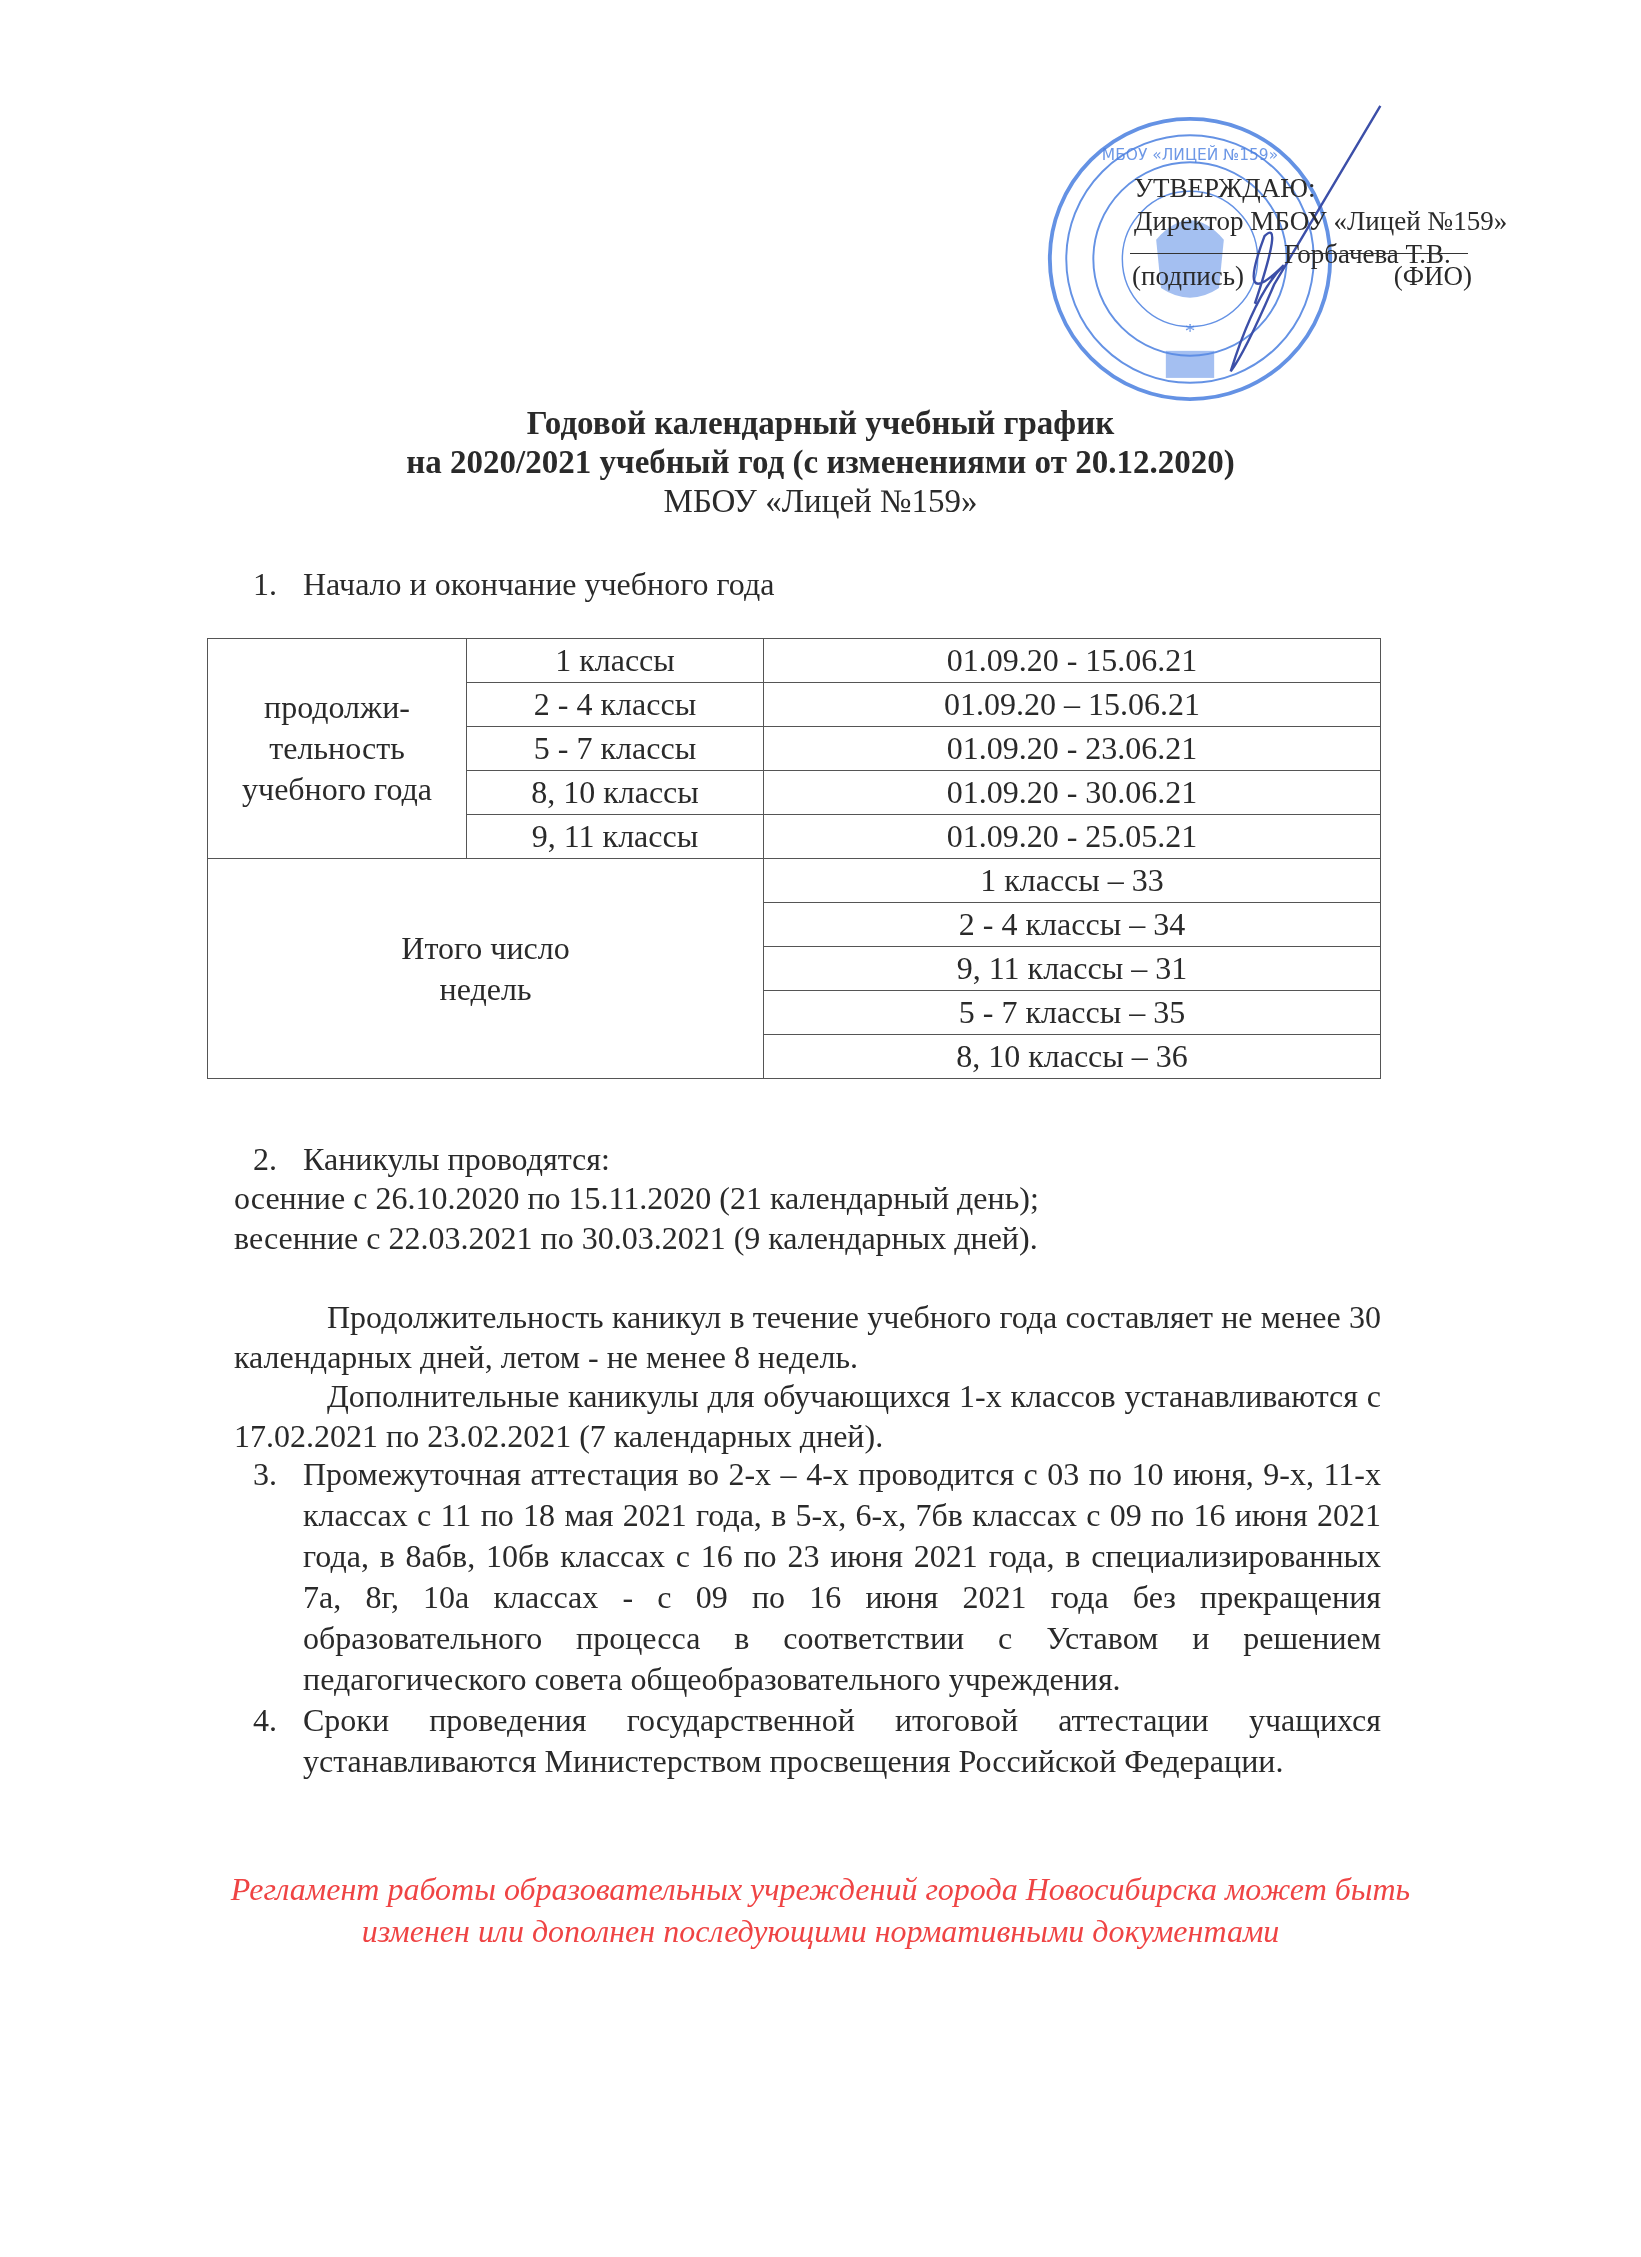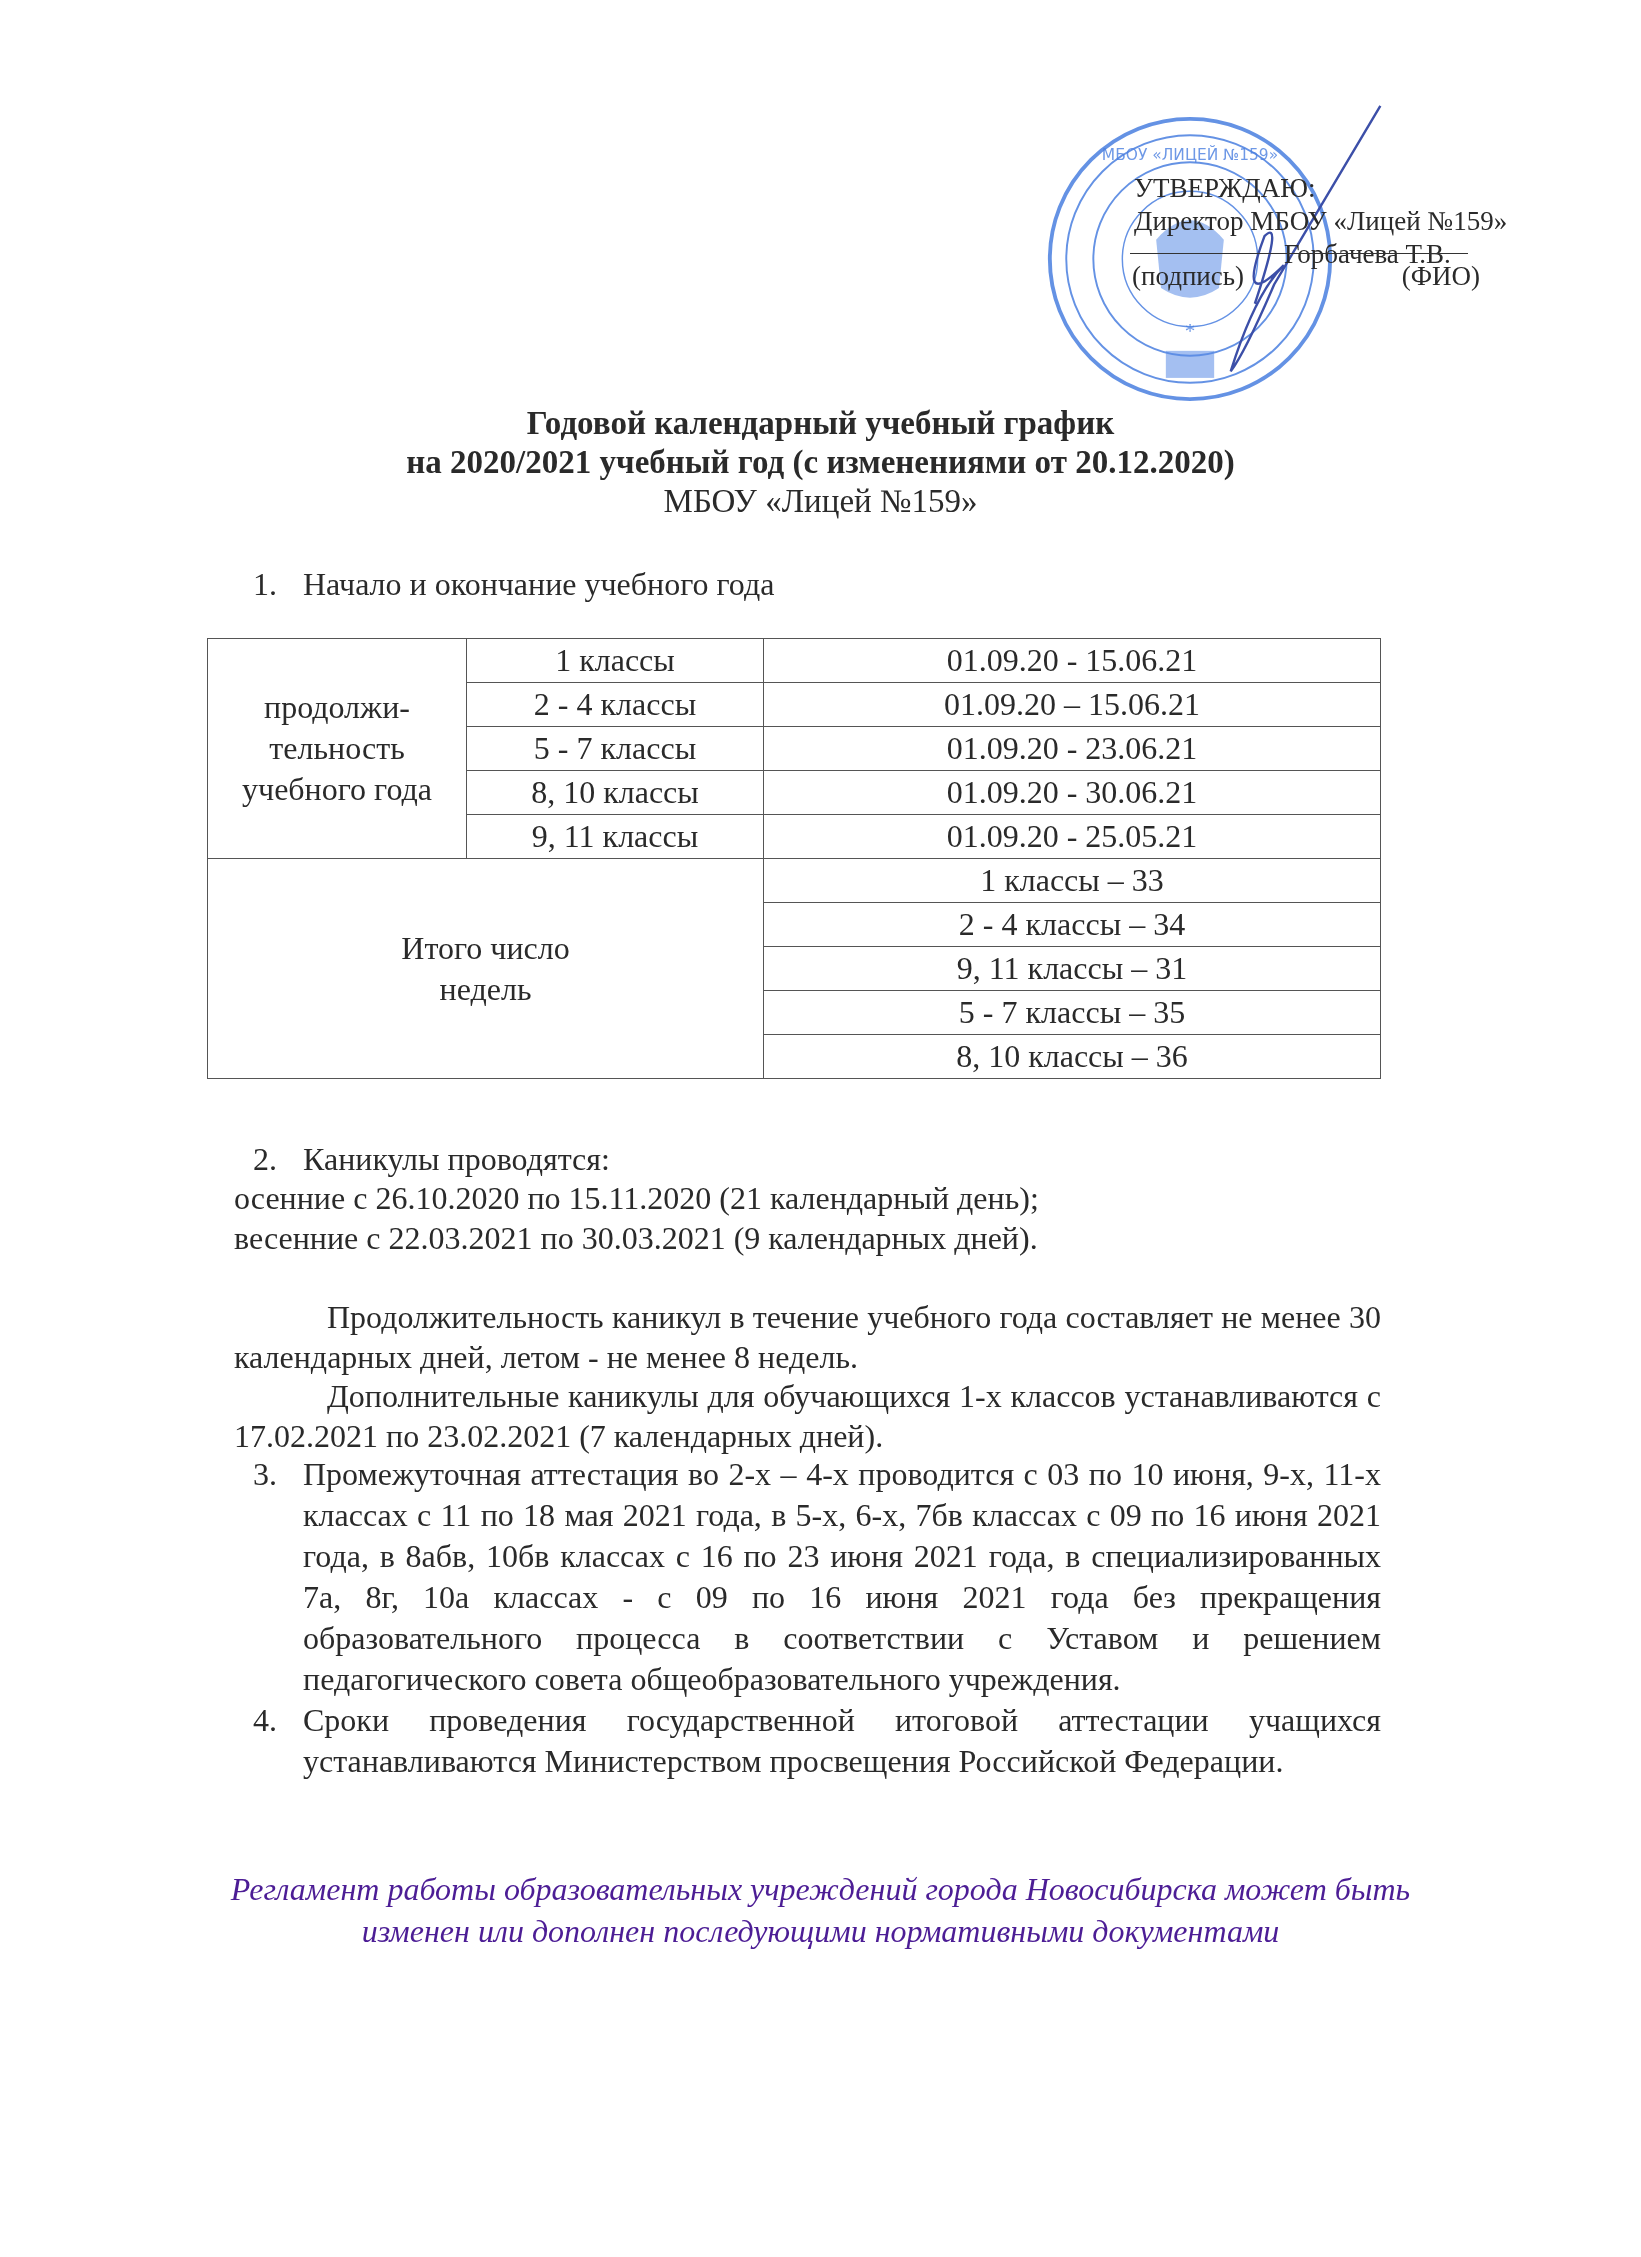--- a/index.html
+++ b/index.html
@@ -38,21 +38,21 @@
   .p2 { left:253px; top:1139px; }
   .holidays { left:234px; top:1178px; font-size:32px; line-height:40px; }
   .justify { left:234px; width:1147px; text-align:justify; font-size:32px; line-height:40px; }
   .indent { text-indent:93px; }
   .numlist { left:253px; width:1128px; font-size:32px; line-height:41px; }
   .numlist .item { display:flex; }
   .numlist .n { width:50px; flex:none; }
   .numlist .body { flex:1; text-align:justify; }
 
   .footer-note { left:193px; width:1255px; top:1868px; text-align:center; font-style:italic;
-                 font-size:32px; line-height:42px; color:#4c1d95; }
+                 font-size:32px; line-height:42px; color:#ef4444; }
 </style>
 </head>
 <body>
 
 <svg class="abs stamp" viewBox="0 0 300 300">
   <g fill="none" stroke="#4a7fe0" opacity="0.85">
     <circle cx="150" cy="150" r="145" stroke-width="4"></circle>
     <circle cx="150" cy="150" r="128" stroke-width="2"></circle>
     <circle cx="150" cy="150" r="100" stroke-width="2"></circle>
     <circle cx="150" cy="150" r="70" stroke-width="1.5"></circle>
@@ -70,21 +70,21 @@
 </svg>
 
 <div class="abs approve">
   <div class="line l1">УТВЕРЖДАЮ:</div>
   <div class="line">Директор МБОУ «Лицей №159»</div>
   <div class="line l3">Горбачева Т.В.</div>
 </div>
 <div class="abs sig-rule"></div>
 <div class="abs approve-labels">
   <span>(подпись)</span>
-  <span style="margin-right:0">(ФИО)</span>
+  <span style="margin-right:8px">(ФИО)</span>
 </div>
 
 <div class="abs title">
   <div class="t1">Годовой календарный учебный график</div>
   <div class="t2">на 2020/2021 учебный год (с изменениями от 20.12.2020)</div>
   <div class="t3">МБОУ «Лицей №159»</div>
 </div>
 
 <div class="abs sec1">
   <span class="num">1.</span><span>Начало и окончание учебного года</span>

